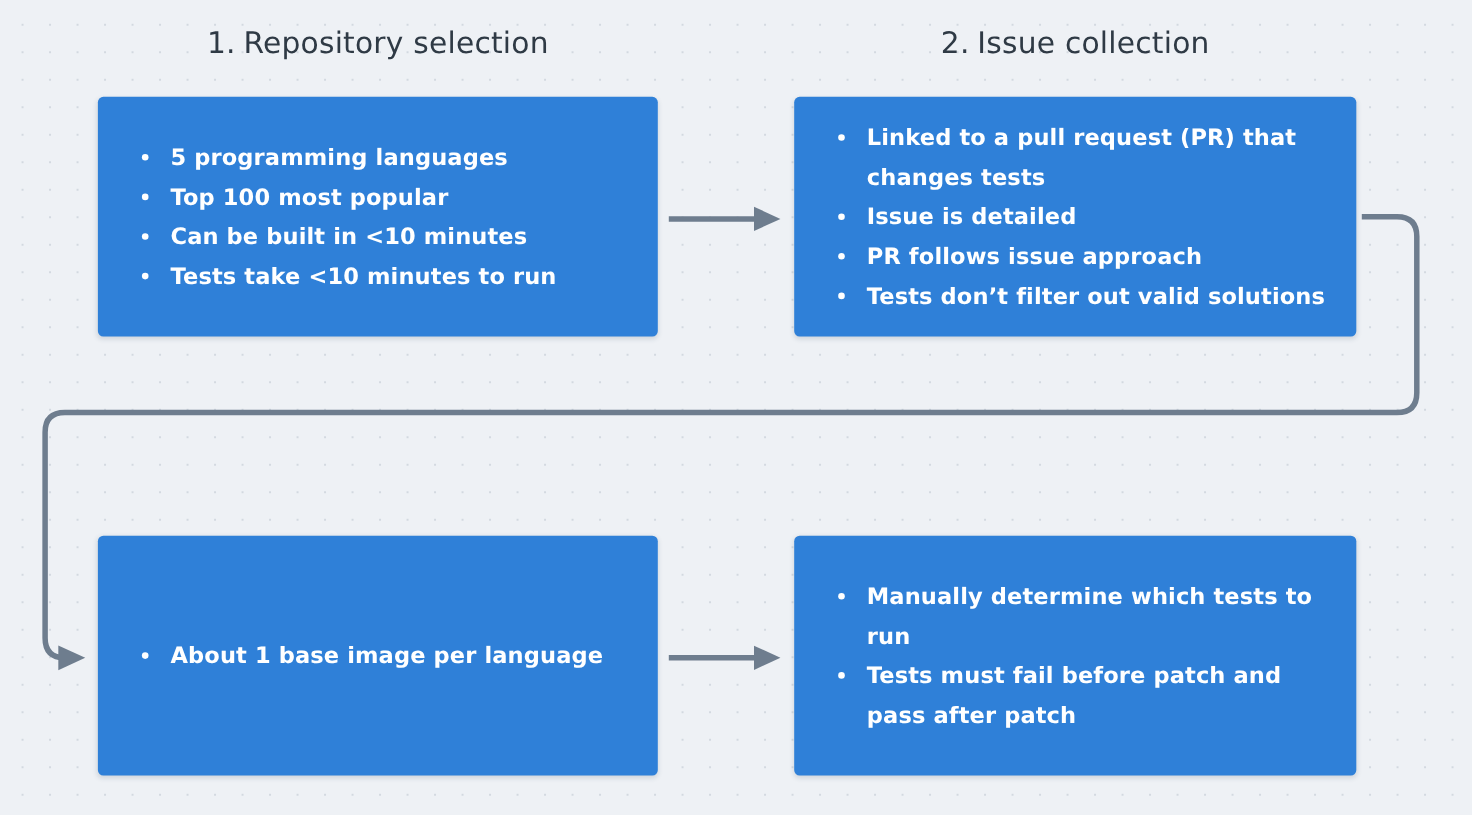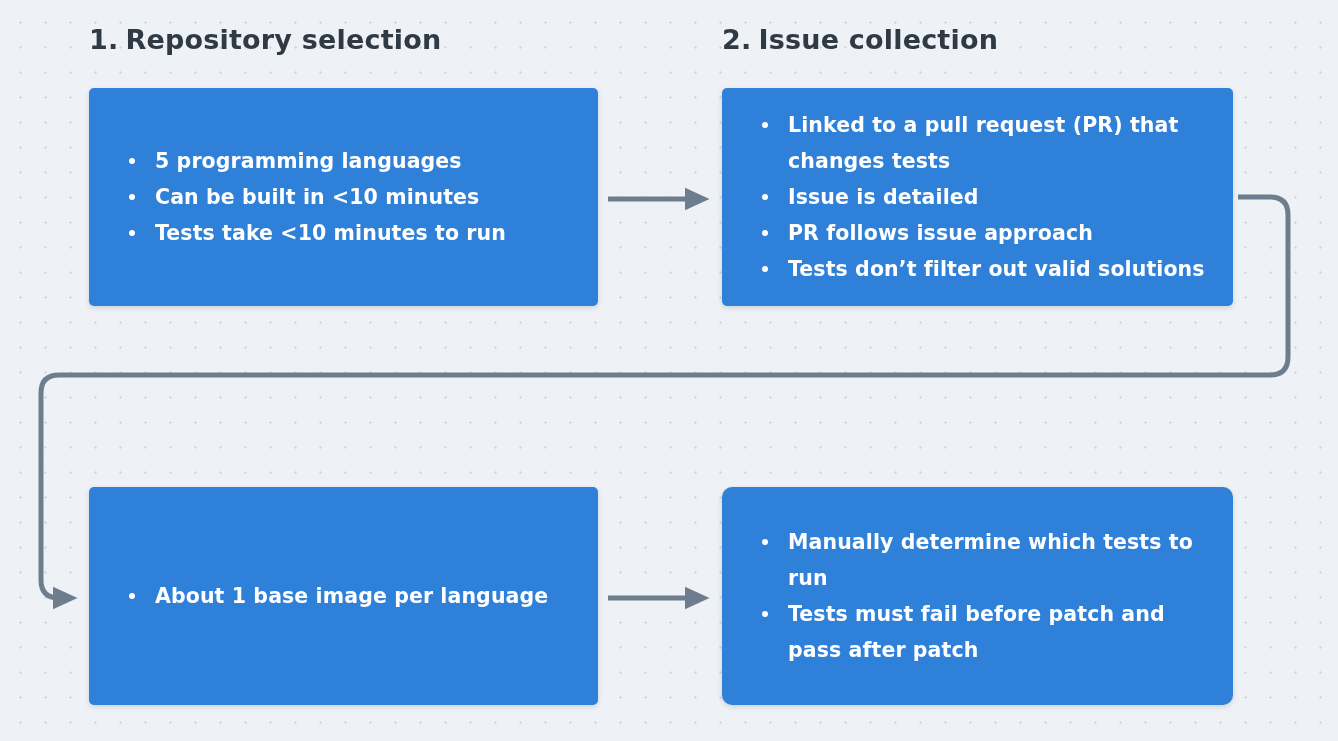--- a/index.html
+++ b/index.html
@@ -34,24 +34,25 @@
     width: 1338px;
     height: 741px;
     pointer-events: none;
     z-index: 1;
   }
 
   
   .step-title {
     position: absolute;
     font-size: 27px;
-    font-weight: 700;
+    font-weight: 400;
     color: #2f3a45;
     letter-spacing: 0.2px;
     white-space: nowrap;
+    text-align: center;
   }
   .step-title .num { margin-right: 7px; }
 
   #title-1 { left: 89px;  top: 24px;  width: 509px; }
   #title-2 { left: 722px; top: 24px;  width: 511px; }
   #title-3 { left: 89px;  top: 422px; width: 509px; }
   #title-4 { left: 722px; top: 422px; width: 511px; }
 
   
   .card {
@@ -62,21 +63,21 @@
     z-index: 2;
     display: flex;
     flex-direction: column;
     justify-content: center;
     padding: 14px 26px 14px 24px;
   }
 
   #card-1 { left: 89px;  top: 88px;  width: 509px; height: 218px; }
   #card-2 { left: 722px; top: 88px;  width: 511px; height: 218px; align-items: flex-end; }
   #card-3 { left: 89px;  top: 487px; width: 509px; height: 218px; justify-content: center; }
-  #card-4 { left: 722px; top: 487px; width: 511px; height: 218px; border-radius: 10px; }
+  #card-4 { left: 722px; top: 487px; width: 511px; height: 218px; }
 
   .bullets {
     list-style: none;
     width: 100%;
   }
 
   .bullets li {
     position: relative;
     color: #ffffff;
     font-size: 20.5px;
@@ -125,20 +126,21 @@
     </g>
   </svg>
 
   <div class="step-title" id="title-1">
     <span class="num">1.</span><span>Repository selection</span>
   </div>
 
   <div class="card" id="card-1">
     <ul class="bullets">
       <li>5 programming languages</li>
+      <li>Top 100 most popular</li>
       <li>Can be built in &lt;10 minutes</li>
       <li>Tests take &lt;10 minutes to run</li>
     </ul>
   </div>
 
   <div class="step-title" id="title-2">
     <span class="num">2.</span><span>Issue collection</span>
   </div>
 
   <div class="card" id="card-2">

